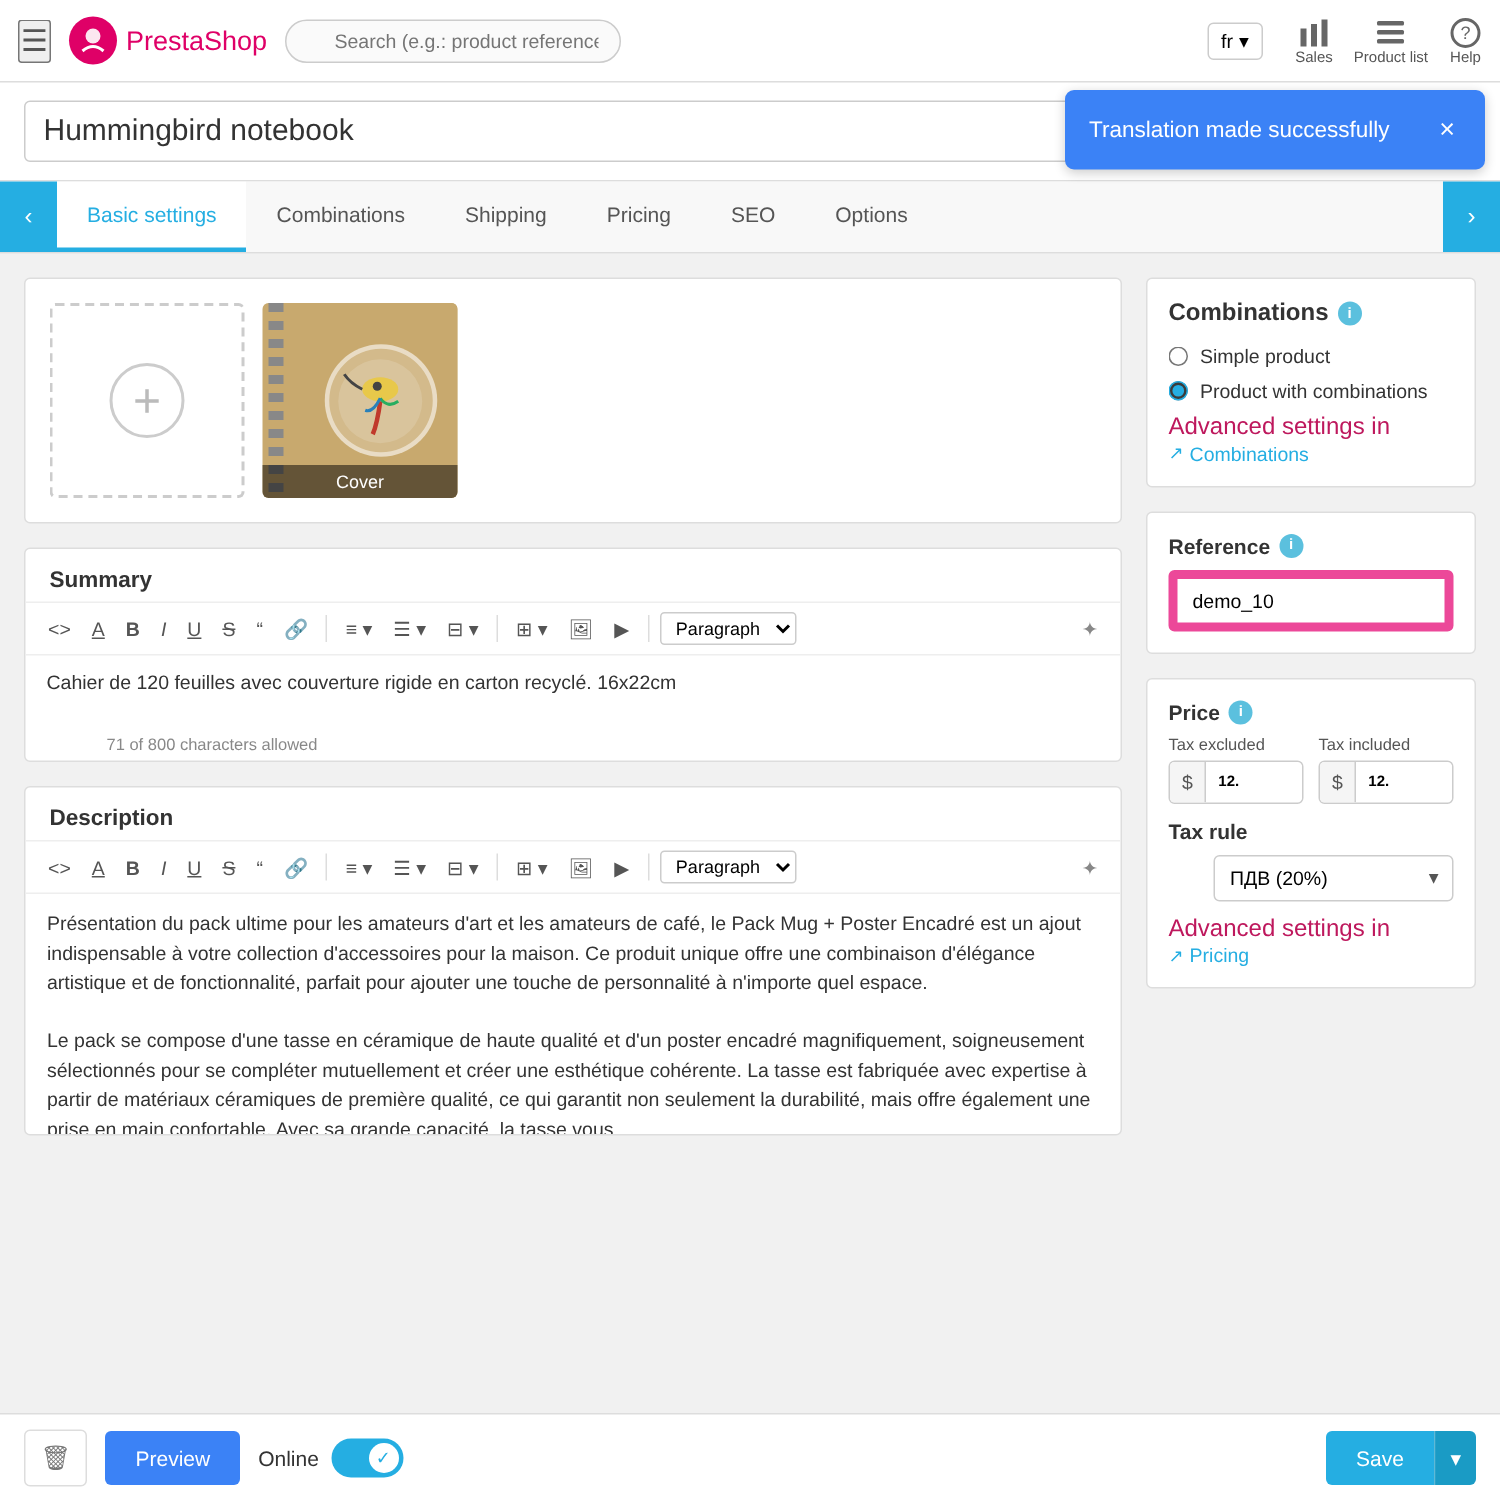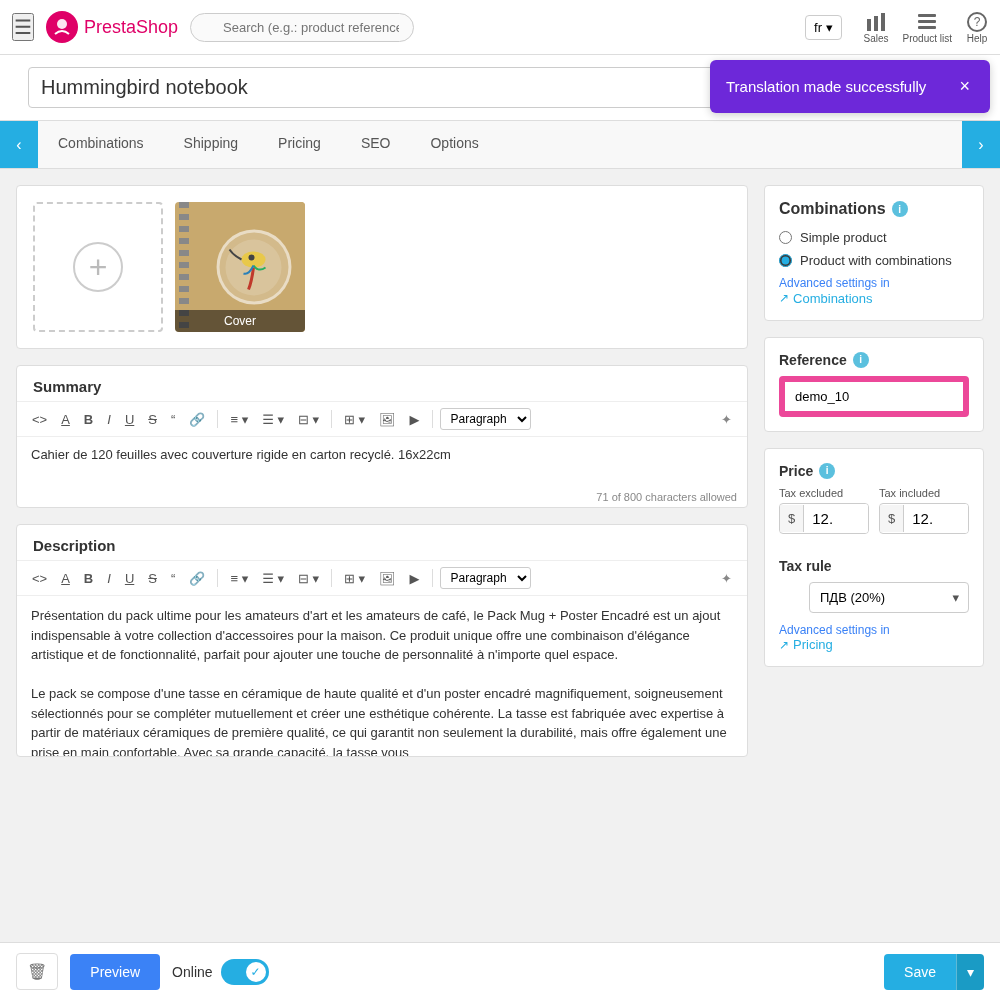--- a/index.html
+++ b/index.html
@@ -11,28 +11,28 @@
     .topnav-logo { display: flex; align-items: center; gap: 6px; }
     .topnav-logo-circle { width: 32px; height: 32px; background: #df0067; border-radius: 50%; display: flex; align-items: center; justify-content: center; color: white; font-size: 14px; font-weight: bold; }
     .topnav-logo-text { color: #df0067; font-size: 18px; font-weight: normal; }
     .topnav-search { flex: 1; max-width: 380px; border: 1px solid #ccc; border-radius: 20px; padding: 6px 14px 6px 32px; font-size: 13px; outline: none; background: #fafafa; position: relative; }
     .topnav-search-wrap { position: relative; display: flex; align-items: center; }
     .topnav-search-icon { position: absolute; left: 10px; color: #888; font-size: 13px; }
     .topnav-right { margin-left: auto; display: flex; align-items: center; gap: 16px; }
     .topnav-lang { border: 1px solid #ccc; border-radius: 4px; padding: 4px 8px; background: #fff; display: flex; align-items: center; gap: 4px; cursor: pointer; font-size: 13px; }
 
     
-    .toast { position: absolute; top: 60px; right: 10px; background: #6d28d9; color: #fff; border-radius: 6px; padding: 16px 20px 16px 16px; display: flex; align-items: center; gap: 12px; min-width: 280px; z-index: 100; box-shadow: 0 2px 8px rgba(0,0,0,0.2); }
+    .toast { position: absolute; top: 60px; right: 10px; background: #3b82f6; color: #fff; border-radius: 6px; padding: 16px 20px 16px 16px; display: flex; align-items: center; gap: 12px; min-width: 280px; z-index: 100; box-shadow: 0 2px 8px rgba(0,0,0,0.2); }
     .toast-text { font-size: 15px; font-weight: 500; flex: 1; }
     .toast-close { background: none; border: none; color: #fff; font-size: 18px; cursor: pointer; }
 
     
     .product-header { background: #fff; padding: 12px 16px; border-bottom: 1px solid #ddd; display: flex; align-items: center; gap: 10px; }
     .product-title-input { flex: 1; border: 1px solid #ccc; border-radius: 4px; padding: 8px 38px 8px 12px; font-size: 20px; color: #333; outline: none; position: relative; }
-    .product-title-wrap { flex: 1; position: relative; display: flex; align-items: flex-start; margin-left: 12px; }
+    .product-title-wrap { flex: 1; position: relative; display: flex; align-items: flex-start; }
     .product-ai-icon { position: absolute; right: 10px; color: #888; font-size: 18px; }
     .product-type-select { border: 1px solid #ccc; border-radius: 4px; padding: 6px 10px; font-size: 13px; background: #fff; display: flex; align-items: center; gap: 6px; cursor: pointer; }
     .product-type-select select { border: none; outline: none; font-size: 13px; background: transparent; }
     .info-btn { width: 22px; height: 22px; border-radius: 50%; background: #5bc0de; color: white; border: none; font-size: 12px; cursor: pointer; display: flex; align-items: center; justify-content: center; }
     .product-nav-icons { display: flex; align-items: center; gap: 14px; margin-left: 6px; }
     .product-nav-icon { display: flex; flex-direction: column; align-items: center; cursor: pointer; color: #555; }
     .product-nav-icon span { font-size: 10px; color: #555; }
 
     
     .tabs-wrap { display: flex; align-items: stretch; background: #f8f8f8; border-bottom: 1px solid #ddd; position: relative; }
@@ -58,42 +58,42 @@
     .notebook-body { position: absolute; left: 16px; right: 0; top: 0; bottom: 0; background: #c8a96e; }
 
     
     .editor-section { background: #fff; border: 1px solid #ddd; border-radius: 4px; }
     .editor-label { font-size: 15px; font-weight: 600; color: #333; padding: 12px 16px 6px; }
     .editor-toolbar { display: flex; align-items: center; gap: 4px; padding: 6px 10px; border-top: 1px solid #eee; border-bottom: 1px solid #eee; flex-wrap: wrap; }
     .toolbar-btn { background: none; border: none; cursor: pointer; color: #555; font-size: 13px; padding: 3px 5px; border-radius: 3px; }
     .toolbar-separator { width: 1px; height: 18px; background: #ddd; margin: 0 3px; }
     .toolbar-select { border: 1px solid #ccc; border-radius: 3px; padding: 2px 6px; font-size: 12px; background: #fff; cursor: pointer; }
     .editor-content { padding: 10px 14px; min-height: 50px; font-size: 13px; color: #333; border: none; outline: none; }
-    .editor-char-count { text-align: right; font-size: 11px; color: #888; padding: 4px 10px; }
+    .editor-char-count { text-align: left; font-size: 11px; color: #888; padding: 4px 22px; margin-left: 32px; }
 
     
     .card { background: #fff; border: 1px solid #ddd; border-radius: 4px; padding: 14px; }
     .card-title { font-size: 16px; font-weight: 700; color: #333; display: flex; align-items: center; gap: 6px; margin-bottom: 12px; }
     .radio-group { display: flex; flex-direction: column; gap: 8px; }
     .radio-item { display: flex; align-items: center; gap: 8px; cursor: pointer; font-size: 13px; color: #333; }
     .radio-item input[type="radio"] { accent-color: #25aee2; }
-    .advanced-text { font-size: 12px; color: #3b82f6; margin-top: 8px; }
+    .advanced-text { font-size: 16px; color: #be185d; margin-top: 8px; }
     .link-btn { color: #25aee2; text-decoration: none; font-size: 13px; display: inline-flex; align-items: center; gap: 4px; cursor: pointer; }
 
     
     .card-field-label { font-size: 14px; font-weight: 600; color: #333; margin-bottom: 8px; display: flex; align-items: center; gap: 6px; }
     .card-input { width: 100%; border: 6px solid #ec4899; border-radius: 4px; padding: 7px 10px; font-size: 13px; outline: none; }
 
     
-    .price-row { display: flex; gap: 10px; margin-bottom: 24px; }
+    .price-row { display: flex; gap: 10px; margin-bottom: 10px; }
     .price-col { flex: 1; }
     .price-col-label { font-size: 11px; color: #555; margin-bottom: 4px; }
     .price-input-wrap { display: flex; align-items: center; border: 1px solid #ccc; border-radius: 4px; overflow: hidden; }
     .price-currency { background: #f5f5f5; padding: 6px 8px; font-size: 13px; border-right: 1px solid #ccc; color: #555; }
-    .price-input { border: none; outline: none; padding: 6px 8px; font-size: 15px; width: 100%; }
+    .price-input { border: none; outline: none; padding: 6px 8px; font-size: 10px; width: 100%; font-weight: bold; }
 
     
     .select-field { width: 100%; border: 1px solid #ccc; border-radius: 4px; padding: 7px 10px; font-size: 13px; background: #fff; outline: none; appearance: none; cursor: pointer; }
     .select-wrap { position: relative; padding-left: 30px; }
     .select-wrap::after { content: '▾'; position: absolute; right: 10px; top: 50%; transform: translateY(-50%); color: #555; pointer-events: none; }
 
     
     .footer { background: #fff; border-top: 1px solid #ddd; height: 58px; display: flex; align-items: center; padding: 0 16px; gap: 12px; position: fixed; bottom: 0; width: 1000px; }
     .footer-trash { background: none; border: 1px solid #ddd; border-radius: 4px; padding: 8px 10px; cursor: pointer; color: #777; font-size: 16px; }
     .footer-preview { background: #3b82f6; color: white; border: none; border-radius: 4px; padding: 10px 20px; font-size: 14px; cursor: pointer; }
@@ -181,20 +181,21 @@
   <button class="info-btn">i</button>
   <div class="product-type-select">
     <span>fr</span>
     <span>▾</span>
   </div>
 </div>
 
 <div class="tabs-wrap">
   <button class="tab-arrow">‹</button>
   <div class="tabs">
+    <div class="tab active">Basic settings</div>
     <div class="tab">Combinations</div>
     <div class="tab">Shipping</div>
     <div class="tab">Pricing</div>
     <div class="tab">SEO</div>
     <div class="tab">Options</div>
   </div>
   <button class="tab-arrow">›</button>
 </div>
 
 <div class="main-content">

